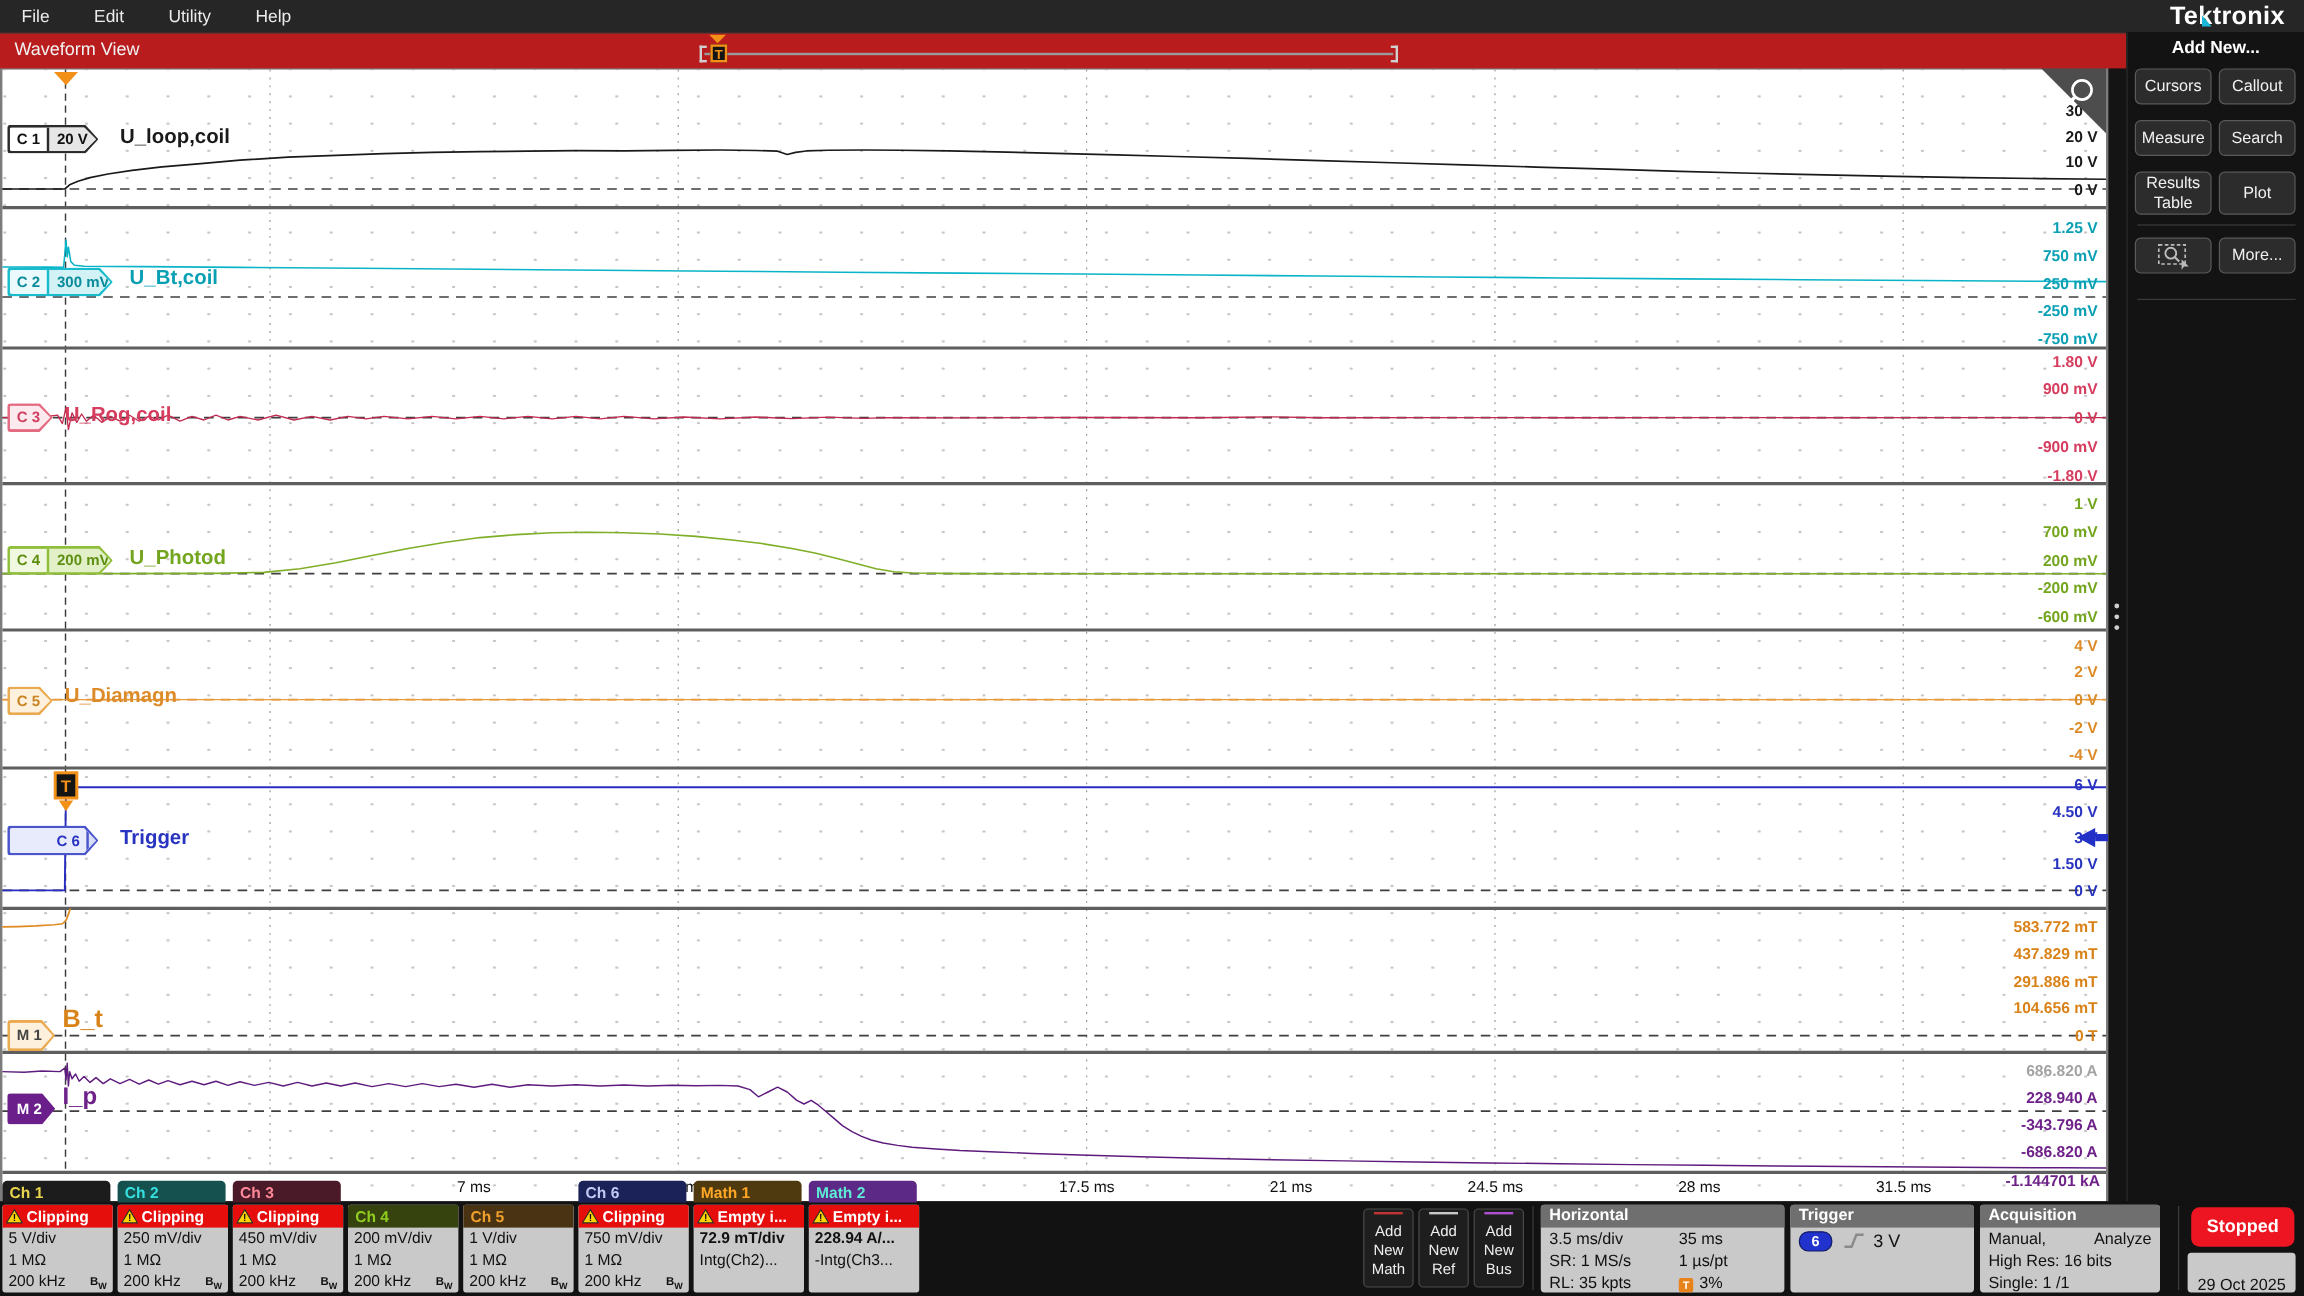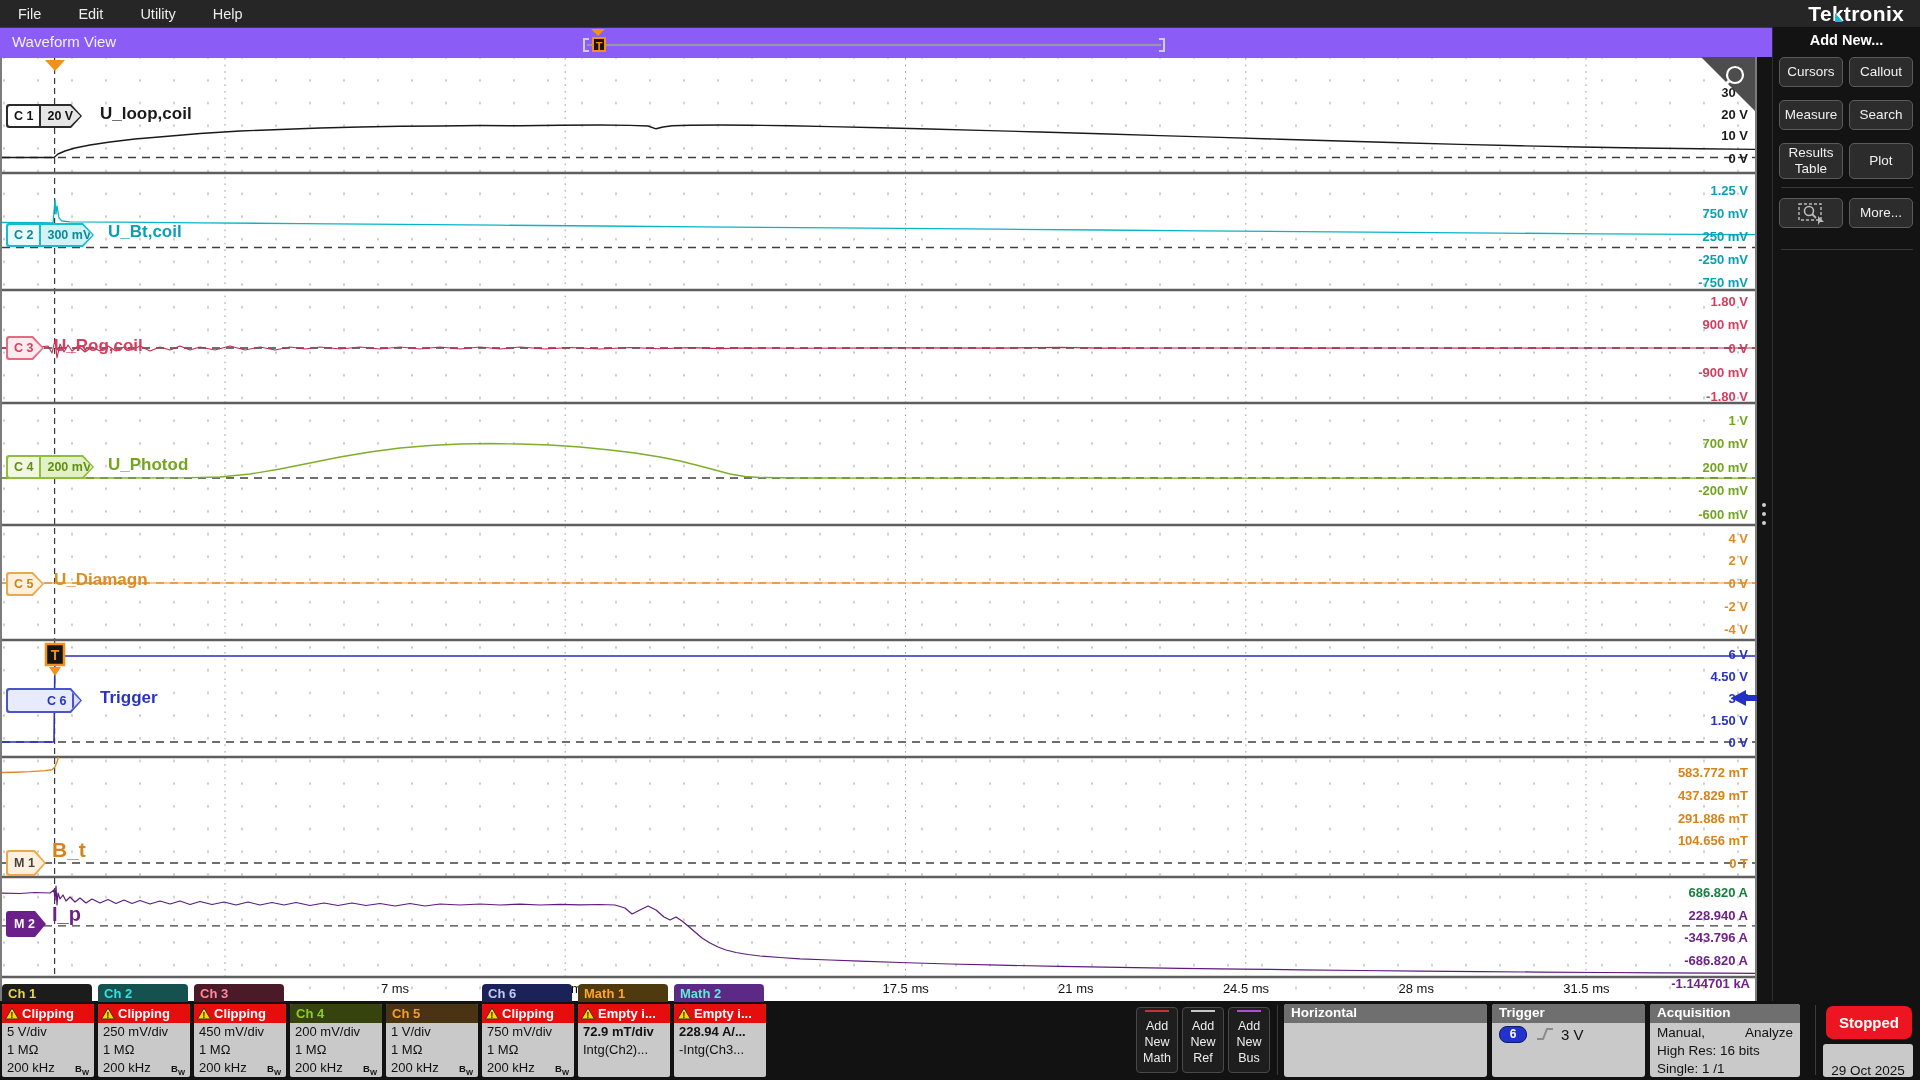--- a/index.html
+++ b/index.html
@@ -9,21 +9,21 @@
   
   .menubar{position:absolute;left:0;top:0;width:1920px;height:27px;background:#262626;
            display:flex;align-items:center;padding-left:18px;box-sizing:border-box;z-index:40}
   .menu-item{color:#ececec;font-size:14.5px;margin-right:37px;cursor:default}
   .logo{position:absolute;right:16px;top:2px;font-size:21px;font-weight:bold;color:#fff;letter-spacing:.3px}
   .logo .k{position:relative;display:inline-block}
   .logo .k::after{content:"";position:absolute;left:3px;bottom:4px;width:0;height:0;
                   border-bottom:9px solid #19b8d8;border-right:8px solid transparent}
 
   
-  .tabbar{position:absolute;left:0;top:27px;width:1772px;height:29px;background:#8b5cf6;border-top:1px solid #3a3a3a;z-index:35}
+  .tabbar{position:absolute;left:0;top:27px;width:1772px;height:29px;background:#b91c1c;border-top:1px solid #3a3a3a;z-index:35}
   .view-tab{position:absolute;left:12px;top:5px;font-size:15px;color:#f2f2f2}
   .timeline{position:absolute;left:583px;top:0;width:582px;height:29px}
   .tl-line{position:absolute;left:4px;right:4px;top:16px;height:2px;background:#9a9a9a}
   .tl-br{position:absolute;top:10px;width:6px;height:14px;border:2px solid #cfcfcf;box-sizing:border-box}
   .tl-br.l{left:0;border-right:none}
   .tl-br.r{right:0;border-left:none}
   .tl-tri{position:absolute;left:8px;top:1px;width:0;height:0;
           border-left:7px solid transparent;border-right:7px solid transparent;border-top:7px solid #f29017}
   .tl-t{position:absolute;left:9px;top:9px;width:14px;height:15px;background:#141414;border:2px solid #f29017;
         color:#f29017;font-size:11px;font-weight:700;text-align:center;line-height:15px;box-sizing:border-box}
@@ -243,21 +243,21 @@
     <div class="ylab" style="top: 794.8px; color: rgb(217, 130, 24);">437.829 mT</div>
     <div class="ylab" style="top: 817.5px; color: rgb(217, 130, 24);">291.886 mT</div>
     <div class="ylab" style="top: 840.2px; color: rgb(217, 130, 24);">104.656 mT</div>
     <div class="ylab" style="top: 863px; color: rgb(217, 130, 24);">0 T</div>
     <div class="badge" style="left: 6px; top: 850px; width: 40px; height: 26px; background: rgb(234, 169, 78); clip-path: polygon(0px 0px, calc(100% - 11px) 0px, 100% 50%, calc(100% - 11px) 100%, 0px 100%); border-radius: 3px;">
       <div class="badge-in" style="background: rgb(253, 241, 221); clip-path: polygon(0px 0px, calc(100% - 10px) 0px, 100% 50%, calc(100% - 10px) 100%, 0px 100%); border-radius: 2px;">
         <div class="bcell" style="color: rgb(68, 68, 68);">M 1</div>
       </div>
     </div>
     <div class="ch-title" style="left: 52px; top: 838px; font-size: 21px; color: rgb(217, 130, 24);">B_t</div>
-    <div class="ylab" style="top: 892px; color: #15803d;">686.820 A</div>
+    <div class="ylab" style="top: 892px; color: #a3a3a3;">686.820 A</div>
     <div class="ylab" style="top: 914.7px; color: rgb(110, 33, 136);">228.940 A</div>
     <div class="ylab" style="top: 937.4px; color: rgb(110, 33, 136);">-343.796 A</div>
     <div class="ylab" style="top: 960px; color: rgb(110, 33, 136);">-686.820 A</div>
     <div class="badge" style="left: 6px; top: 911px; width: 40px; height: 26px; background: rgb(107, 31, 138); clip-path: polygon(0px 0px, calc(100% - 11px) 0px, 100% 50%, calc(100% - 11px) 100%, 0px 100%); border-radius: 3px;">
       <div class="badge-in" style="background: rgb(107, 31, 138); clip-path: polygon(0px 0px, calc(100% - 10px) 0px, 100% 50%, calc(100% - 10px) 100%, 0px 100%); border-radius: 2px;">
         <div class="bcell" style="color: rgb(255, 255, 255);">M 2</div>
       </div>
     </div>
     <div class="ch-title" style="left: 52px; top: 903px; font-size: 20px; color: rgb(110, 33, 136);">I_p</div>
     <div class="xlab" style="left: 54.6px;">0 s</div>
@@ -418,20 +418,34 @@
         <div class="topline" style="background: rgb(176, 80, 208);"></div>
         <div>Add</div>
         <div>New</div>
         <div>Bus</div>
       </div>
     </div>
   <div class="vsep" style="left:1277px"></div>
 
   <div class="panel" style="left:1284px;width:203px;height:73px">
     <div class="panel-h">Horizontal</div>
+    <div id="horiz-rows">
+        <div class="prow" style="margin-top: 1px;">
+          <span class="pc1">3.5 ms/div</span>
+          <span>35 ms</span>
+        </div>
+        <div class="prow">
+          <span class="pc1">SR: 1 MS/s</span>
+          <span>1 µs/pt</span>
+        </div>
+        <div class="prow">
+          <span class="pc1">RL: 35 kpts</span>
+          <span><span class="tico">T</span>3%</span>
+        </div>
+      </div>
   </div>
 
   <div class="panel" style="left:1492px;width:153px;height:73px">
     <div class="panel-h">Trigger</div>
     <div class="prow" style="margin-top:3px">
       <span class="pill">6</span>
       <svg width="20" height="16" style="margin-right:6px">
         <path d="M2 13 H8 L12 3 H18" stroke="#8a8a8a" stroke-width="2" fill="none"></path>
       </svg>
       <span style="font-size:15px">3 V</span>

